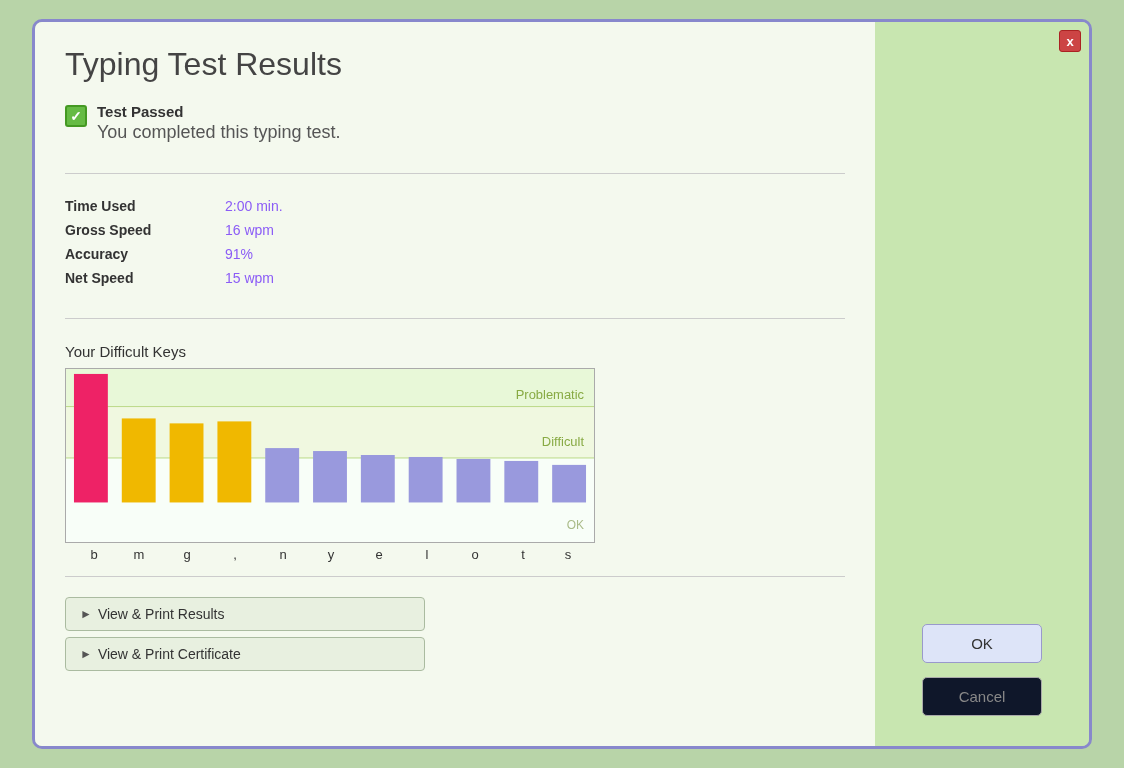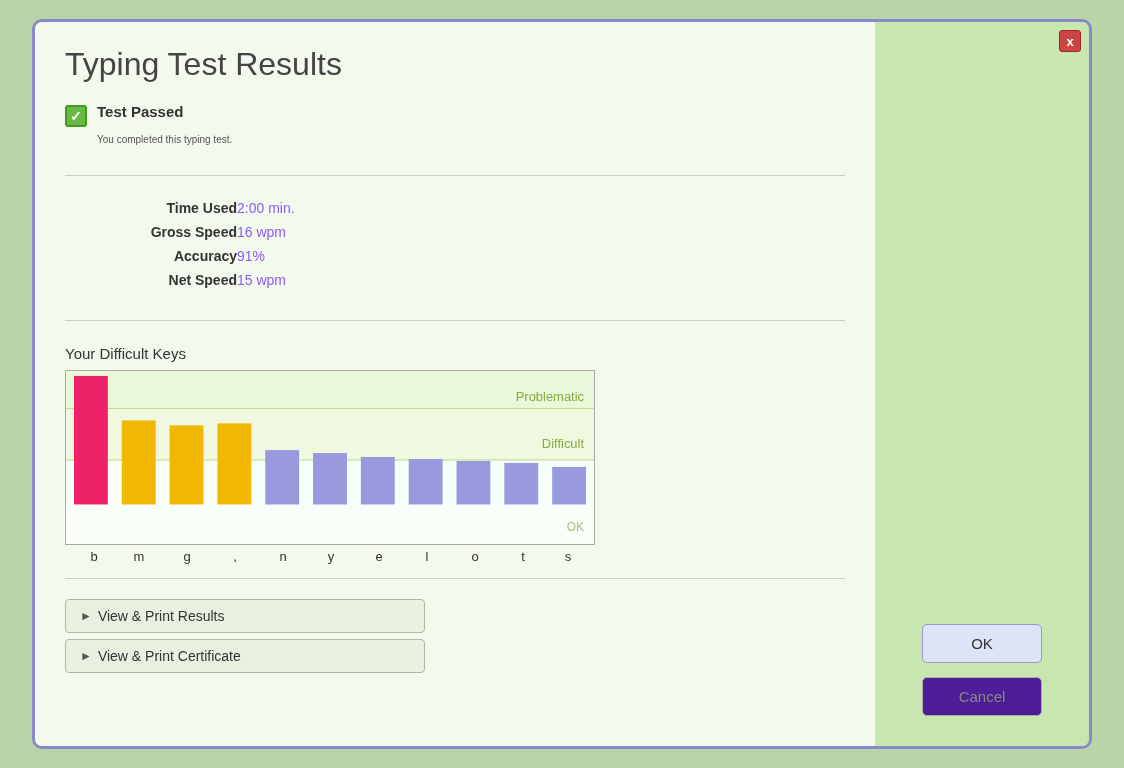--- a/index.html
+++ b/index.html
@@ -88,32 +88,31 @@
       color: white;
       font-size: 14px;
       font-weight: bold;
     }
     .status-text .status-title {
       font-weight: bold;
       font-size: 15px;
       color: #333;
     }
     .status-text .status-sub {
-      font-size: 10px;
+      font-size: 18px;
       color: #555;
-      margin-top: 14px;
+      margin-top: 2px;
     }
     .divider {
       border: none;
       border-top: 1px solid #ccc;
       margin: 14px 0;
     }
     .stats-table {
-      margin: 10px 0 10px 12px;
-      text-align: right;
+      margin: 10px 0 10px 0;
     }
     .stats-table .stat-row {
       display: flex;
       gap: 0;
       margin-bottom: 8px;
       align-items: baseline;
     }
     .stat-label {
       font-weight: bold;
       font-size: 14px;
@@ -168,21 +167,21 @@
       border: 1px solid #9999cc;
       border-radius: 5px;
       font-size: 15px;
       color: #333;
       cursor: pointer;
       text-align: center;
     }
     .cancel-btn {
       width: 120px;
       padding: 10px 0;
-      background: #4c1d95;
+      background: #0f172a;
       border: 1px solid #aaaaaa;
       border-radius: 5px;
       font-size: 15px;
       color: #888;
       cursor: pointer;
       text-align: center;
     }
     
     .chart-svg {
       width: 100%;

